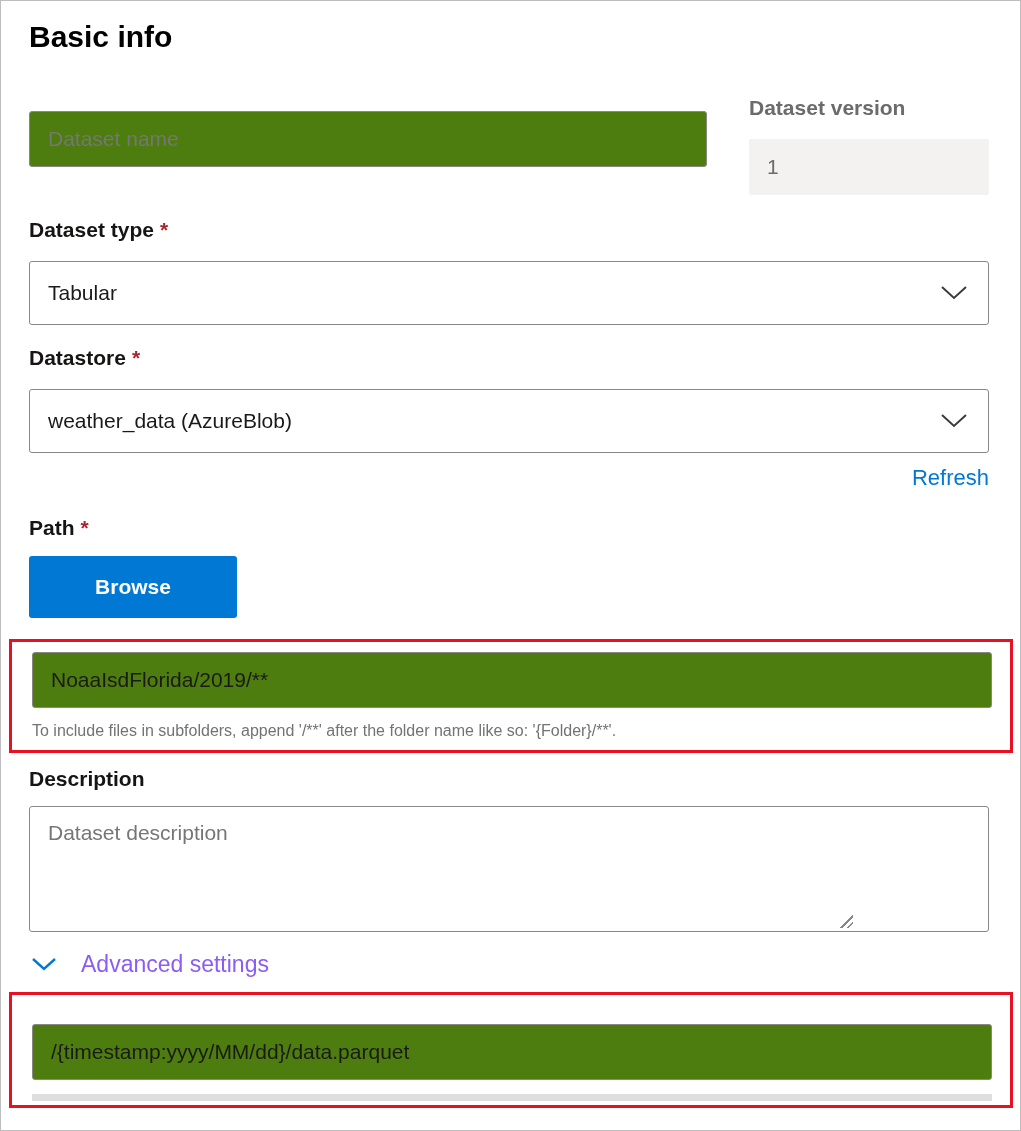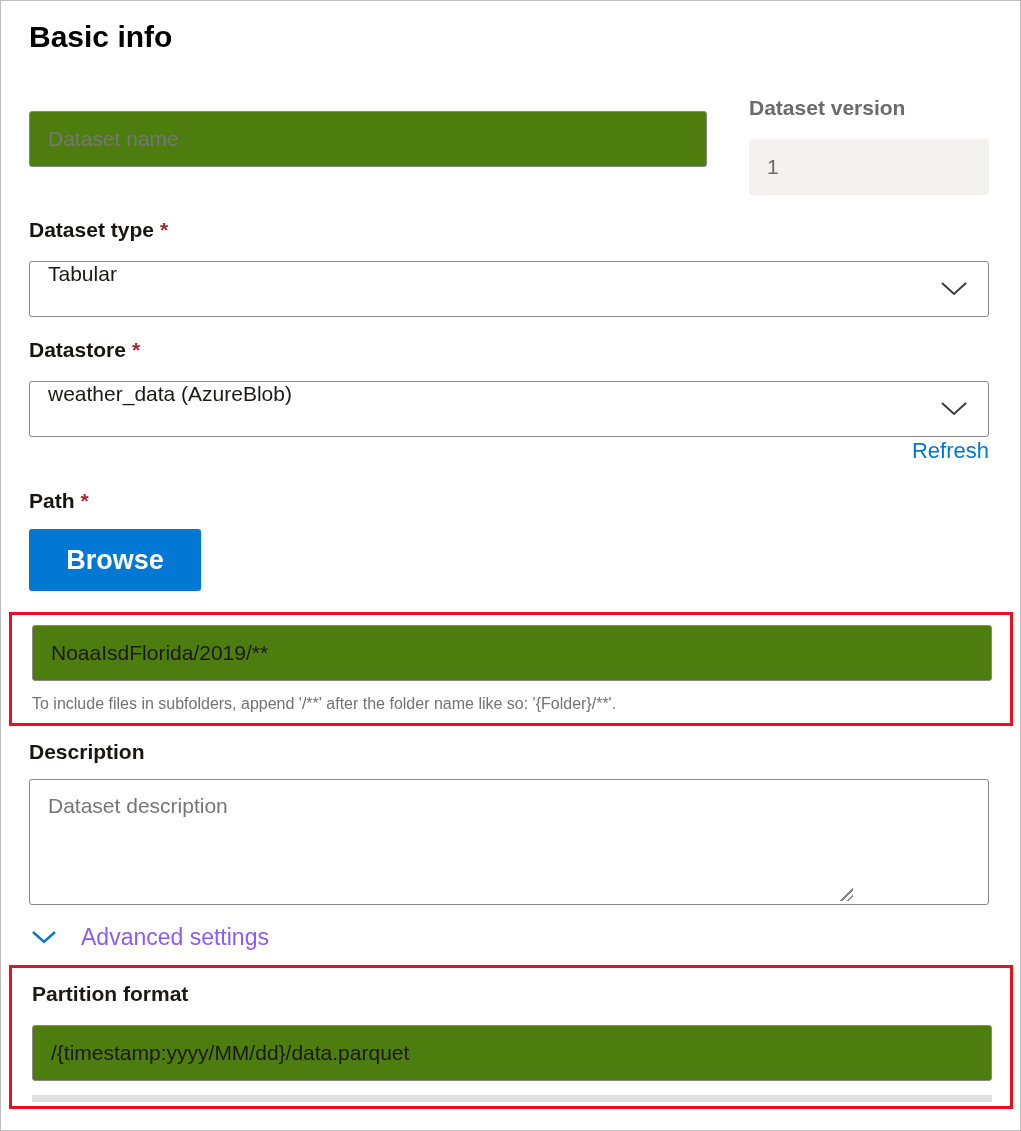--- a/index.html
+++ b/index.html
@@ -68,61 +68,62 @@
     color: #6b6b6b;
     display: flex;
     align-items: center;
   }
   .label-mt { margin-top: 21px; }
   .label-mt2 { margin-top: 19px; }
   .dropdown {
     box-sizing: border-box;
     position: relative;
     width: 960px;
-    height: 56px;
+    height: 64px;
     margin-top: 17px;
     border: 1.5px solid #8a8886;
     border-radius: 3px;
     background: #ffffff;
     display: flex;
-    align-items: flex-start;
+    align-items: center;
     padding: 0 56px 0 18px;
     font-size: 21px;
     color: #1b1a19;
     cursor: pointer;
   }
   .dropdown .chev {
     position: absolute;
     right: 20px;
     top: 50%;
     transform: translateY(-50%);
     display: flex;
   }
   .refresh-row {
     width: 960px;
+    margin-top: 11px;
     text-align: right;
   }
   .link {
     font-size: 22px;
     line-height: 28px;
     color: #0078d4;
     text-decoration: none;
     cursor: pointer;
   }
   .path-label { margin-top: 22px; }
   .browse-btn {
     margin-top: 14px;
-    width: 172px;
+    width: 208px;
     height: 62px;
     background: #0078d4;
     color: #ffffff;
     border: none;
     border-radius: 3px;
     font-family: "Liberation Sans", sans-serif;
-    font-size: 27px;
+    font-size: 21px;
     font-weight: 700;
     cursor: pointer;
   }
   .annotation-box {
     box-sizing: border-box;
     width: 1004px;
     margin-left: -20px;
     border: 3px solid #e81123;
     padding: 10px 18px 8px 20px;
   }
@@ -244,18 +245,17 @@
   <div class="advanced-row">
     <span class="adv-chev">
       <svg width="26" height="15" viewBox="0 0 26 15">
           <polyline points="2,2 13,12 24,2" fill="none" stroke="#0078d4" stroke-width="2.4"></polyline>
         </svg>
     </span>
     <span class="adv-label">Advanced settings</span>
   </div>
 
   <div class="annotation-box second">
-    <div class="partition-label">Partition format</div>
     <input class="text-input partition" type="text" value="/{timestamp:yyyy/MM/dd}/data.parquet" style="">
     <div class="cropped-edge"></div>
   </div>
 
 </div>
 
 </body></html>

